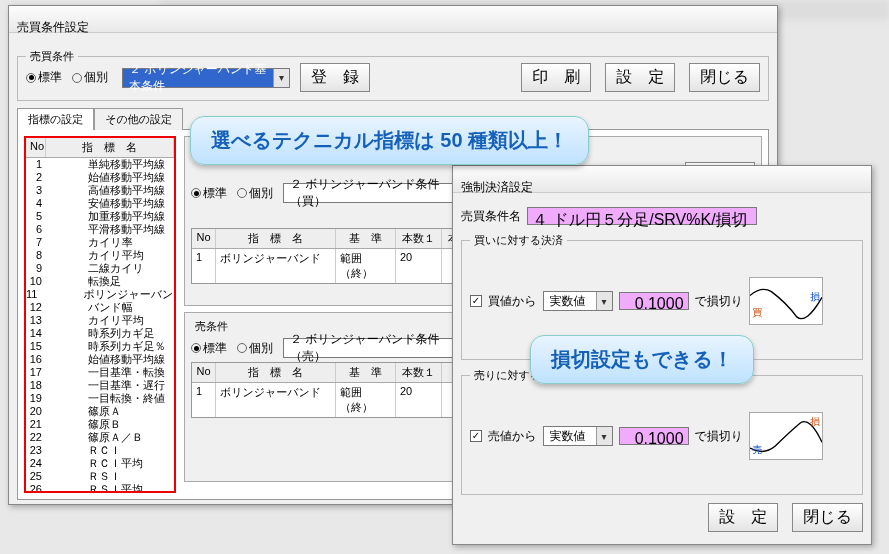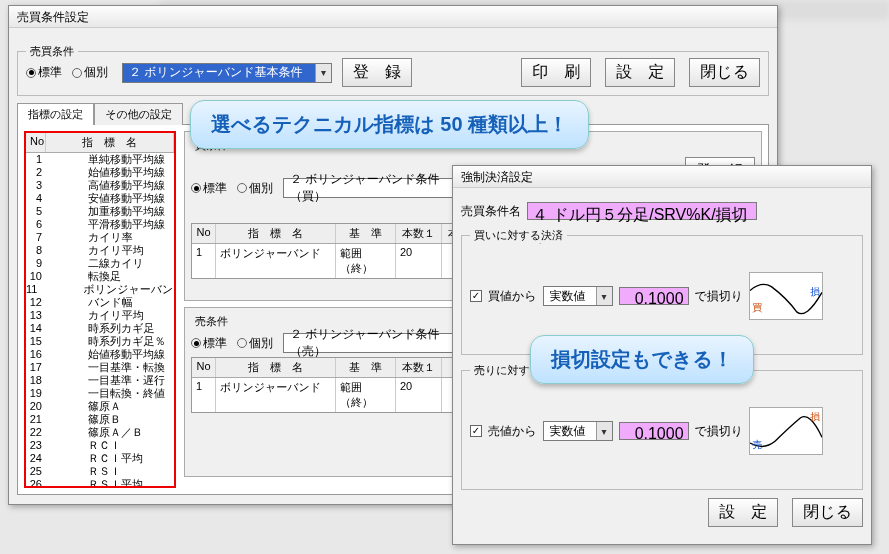--- a/index.html
+++ b/index.html
@@ -1,20 +1,20 @@
 <!DOCTYPE html>
 <html><head>
 <meta charset="utf-8">
 <style>
 * { box-sizing: border-box; margin: 0; padding: 0; }
 body { font-family: "MS UI Gothic", sans-serif; font-size: 12px; background: #e8e8e8; position: relative; width: 889px; height: 554px; }
 .window { position: absolute; background: #f0f0f0; border: 1px solid #888; box-shadow: 2px 2px 6px rgba(0,0,0,0.3); }
 .win-main { left: 8px; top: 5px; width: 770px; height: 500px; }
 .win-sub { left: 452px; top: 165px; width: 420px; height: 380px; }
-.titlebar { height: 22px; background: linear-gradient(#fdfdfd,#e8e8e8); border-bottom: 1px solid #ccc; padding: 3px 8px; font-size: 12px; }
+.titlebar { height: 22px; background: linear-gradient(#fdfdfd,#e8e8e8); border-bottom: 1px solid #ccc; padding: 13px 8px; font-size: 12px; }
 .content { padding: 8px; }
 .fieldset { border: 1px solid #bbb; padding: 6px 8px 8px; margin-bottom: 6px; position: relative; margin-top: 15px; }
 .fieldset-label { position: absolute; top: -8px; left: 8px; background: #f0f0f0; padding: 0 4px; font-size: 11px; }
 .row { display: flex; align-items: center; gap: 6px; }
 .radio { display: inline-flex; align-items: center; gap: 2px; margin-right: 4px; }
 .radio-dot { width: 10px; height: 10px; border: 1px solid #666; border-radius: 50%; display: inline-flex; align-items: center; justify-content: center; }
 .radio-dot.on::after { content: ""; width: 5px; height: 5px; background: #000; border-radius: 50%; }
 .combo { height: 20px; border: 1px solid #7a7a7a; display: flex; align-items: center; background: #fff; }
 .combo.sel { background: #3166cc; color: #fff; }
 .combo-txt { flex: 1; padding: 0 6px; font-size: 12px; }
@@ -33,21 +33,21 @@
 .ind-row { display: flex; font-size: 11px; line-height: 13px; }
 .ind-no { width: 20px; text-align: right; padding-right: 4px; }
 .ind-name { flex: 1; padding-left: 2px; white-space: nowrap; margin-left: 40px; }
 .right-side { flex: 1; display: flex; flex-direction: column; gap: 6px; }
 .subpanel { border: 1px solid #aaa; background: #f0f0f0; padding: 6px; }
 .grid { border: 1px solid #999; background: #fff; margin-top: 4px; font-size: 11px; }
 .grid-head { display: flex; background: #eee; border-bottom: 1px solid #aaa; }
 .grid-head > div, .grid-row > div { padding: 2px 4px; border-right: 1px solid #ccc; }
 .grid-row { display: flex; }
 .speech { position: absolute; background: linear-gradient(#e8f4ff,#bfe2ff); border: 1px solid #8cc; border-radius: 14px; padding: 10px 20px; font-size: 20px; font-weight: bold; color: #1560b8; box-shadow: 0 3px 5px rgba(0,0,0,0.25); white-space: nowrap; }
-.speech1 { left: 190px; top: 100px; }
+.speech1 { left: 190px; top: 116px; }
 .speech2 { left: 530px; top: 335px; }
 .form-row { display: flex; align-items: center; gap: 6px; margin: 6px 0; }
 .checkbox { width: 12px; height: 12px; border: 1px solid #666; background: #fff; display: inline-flex; align-items: center; justify-content: center; font-size: 10px; }
 .checkbox.on::after { content: "✓"; color: #000; line-height: 10px; }
 .txtbox { border: 1px solid #7a7a7a; background: #f0abfc; padding: 2px 4px; height: 18px; font-size: 16px; }
 .chart-mini { width: 74px; height: 48px; border: 1px solid #aaa; background: #fff; position: relative; overflow: hidden; }
 .chart-mini svg { position: absolute; inset: 0; }
 .chart-lbl { position: absolute; font-size: 10px; }
 .decor-bg { position:absolute; left:160px; top:0; width:730px; height:20px; background:#ddd; filter:blur(3px); }
 </style>
@@ -65,21 +65,21 @@
         <div class="row">
           <label class="radio">
               <span class="radio-dot on"></span>
               <span>標準</span>
             </label>
           <label class="radio">
               <span class="radio-dot"></span>
               <span>個別</span>
             </label>
         </div>
-        <div class="combo sel" style="width:210px">
+        <div class="combo sel" style="width:168px">
           <div class="combo-txt">２ ボリンジャーバンド基本条件</div>
           <div class="combo-arrow"></div>
         </div>
         <div class="btn">登　録</div>
         <div style="flex:1"></div>
         <div class="btn-row">
           <div class="btn">印　刷</div>
           <div class="btn">設　定</div>
           <div class="btn">閉じる</div>
         </div>

